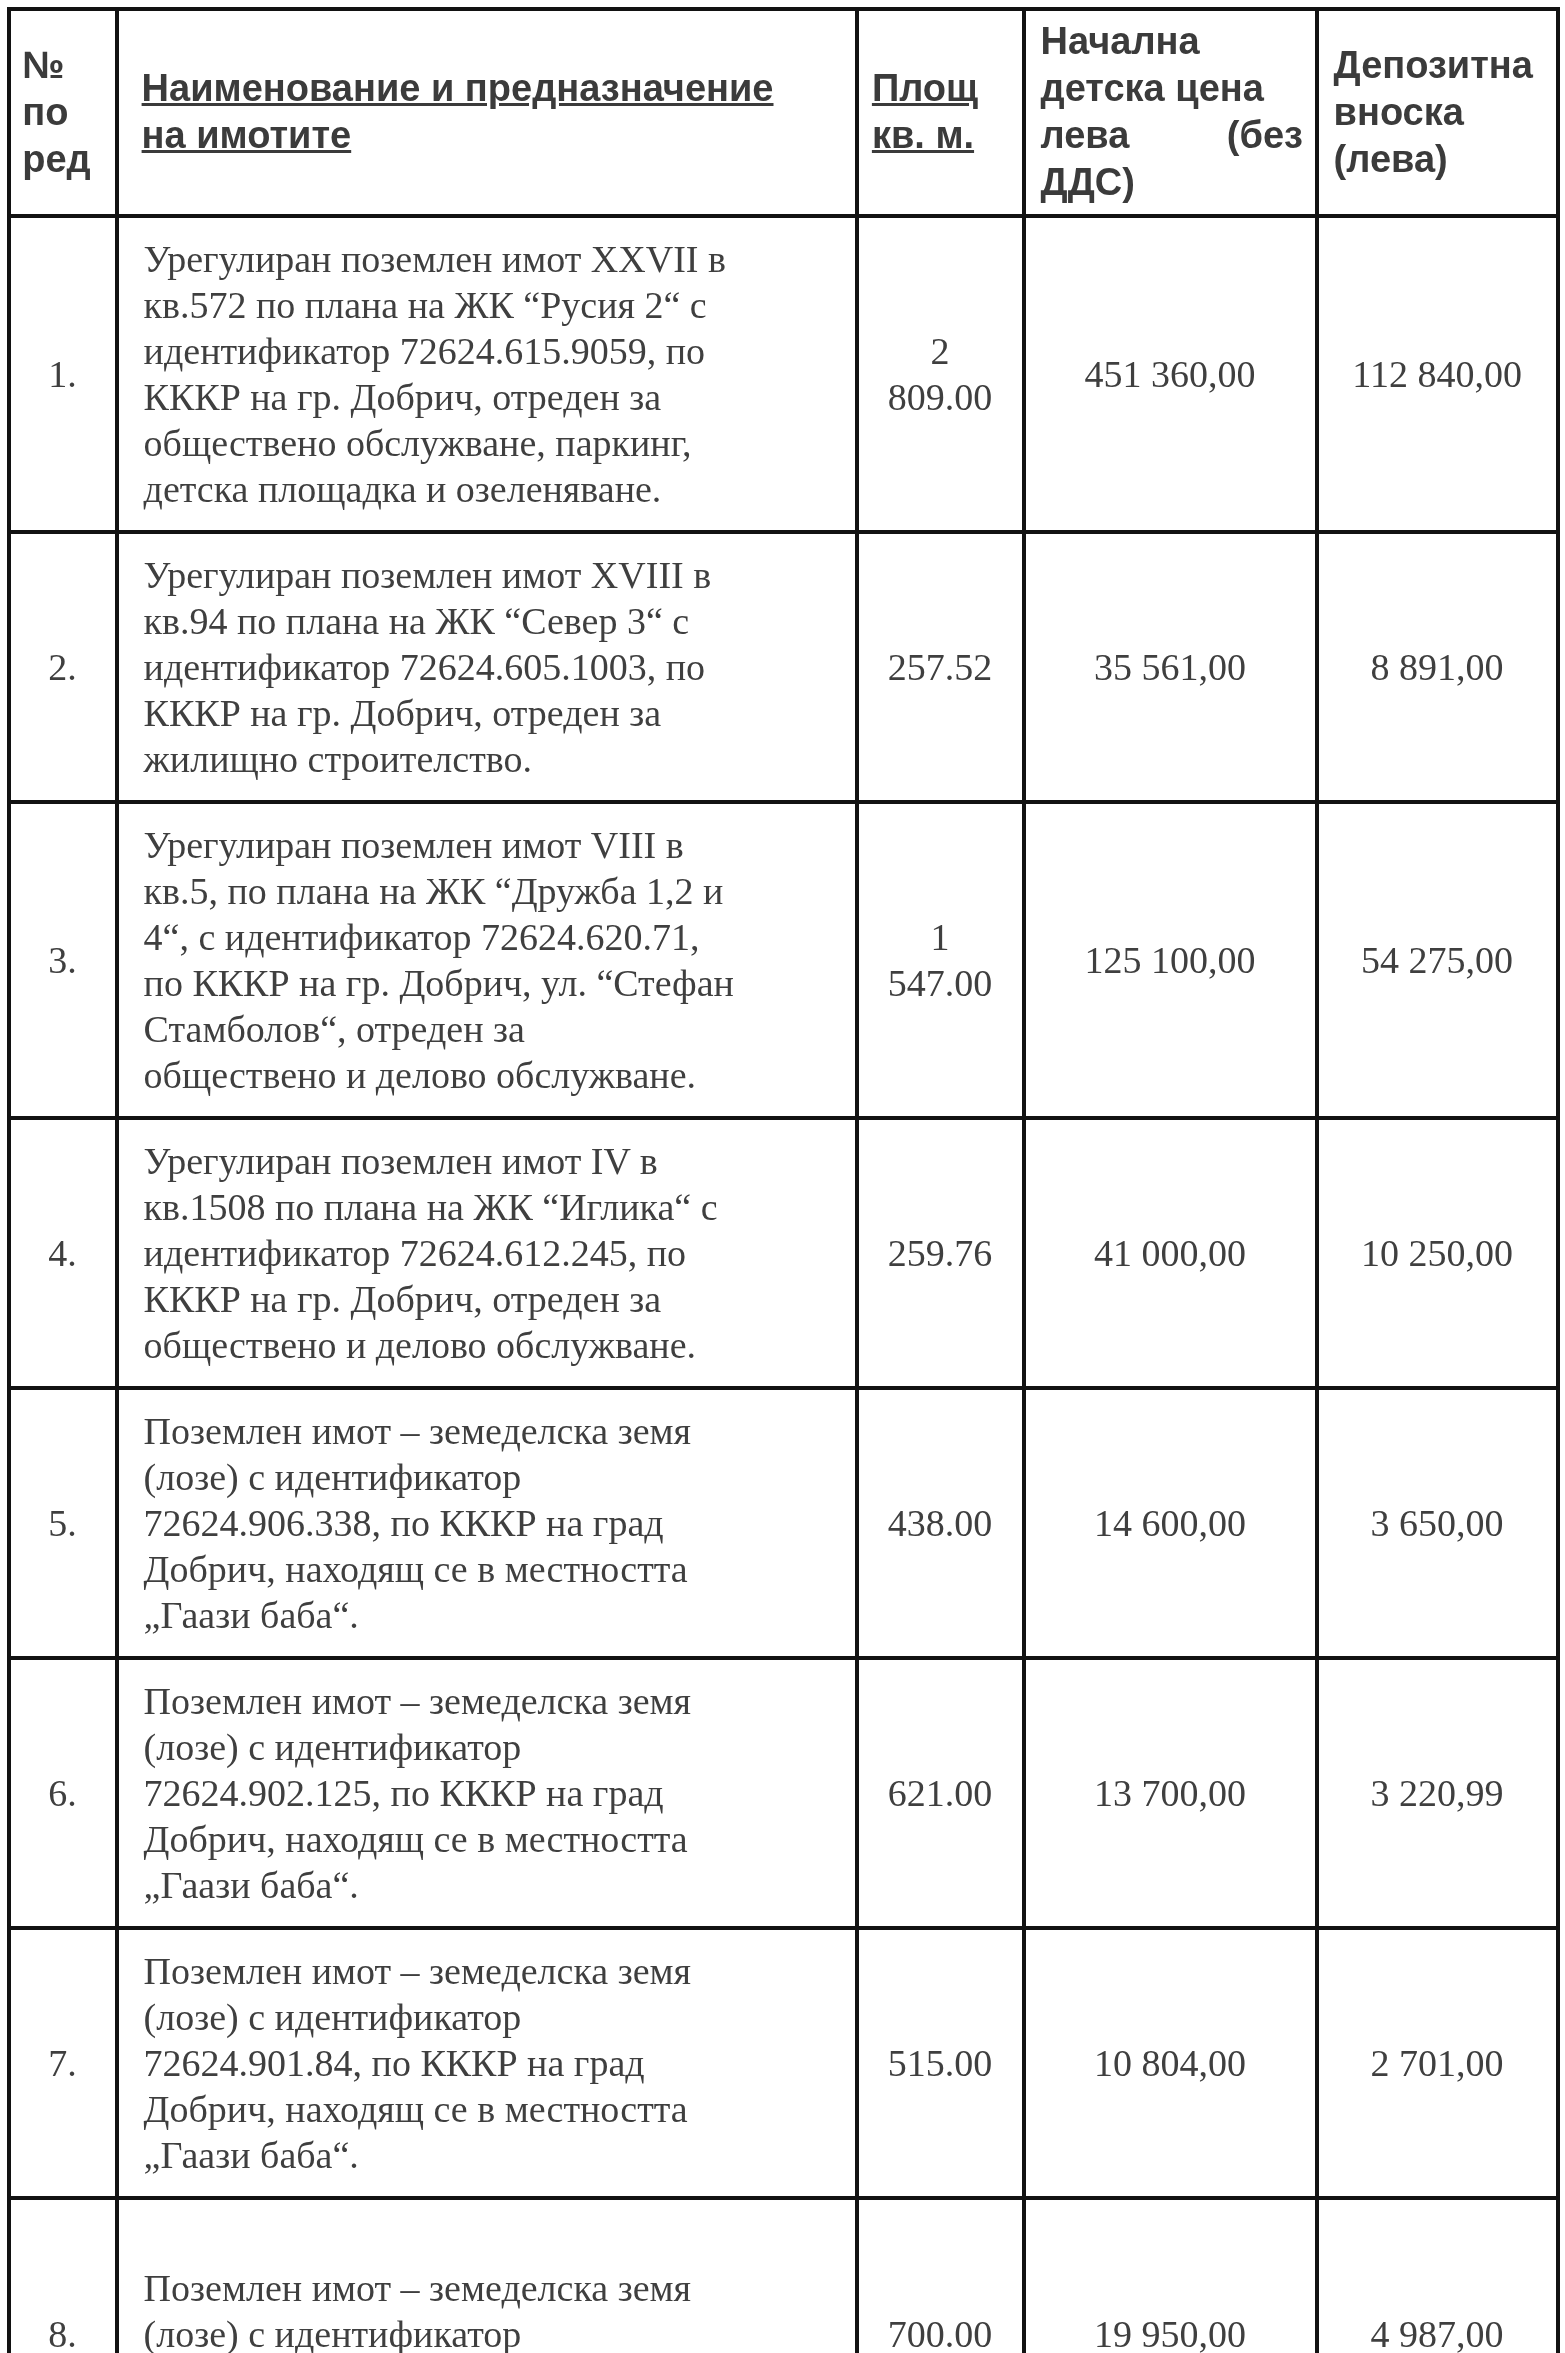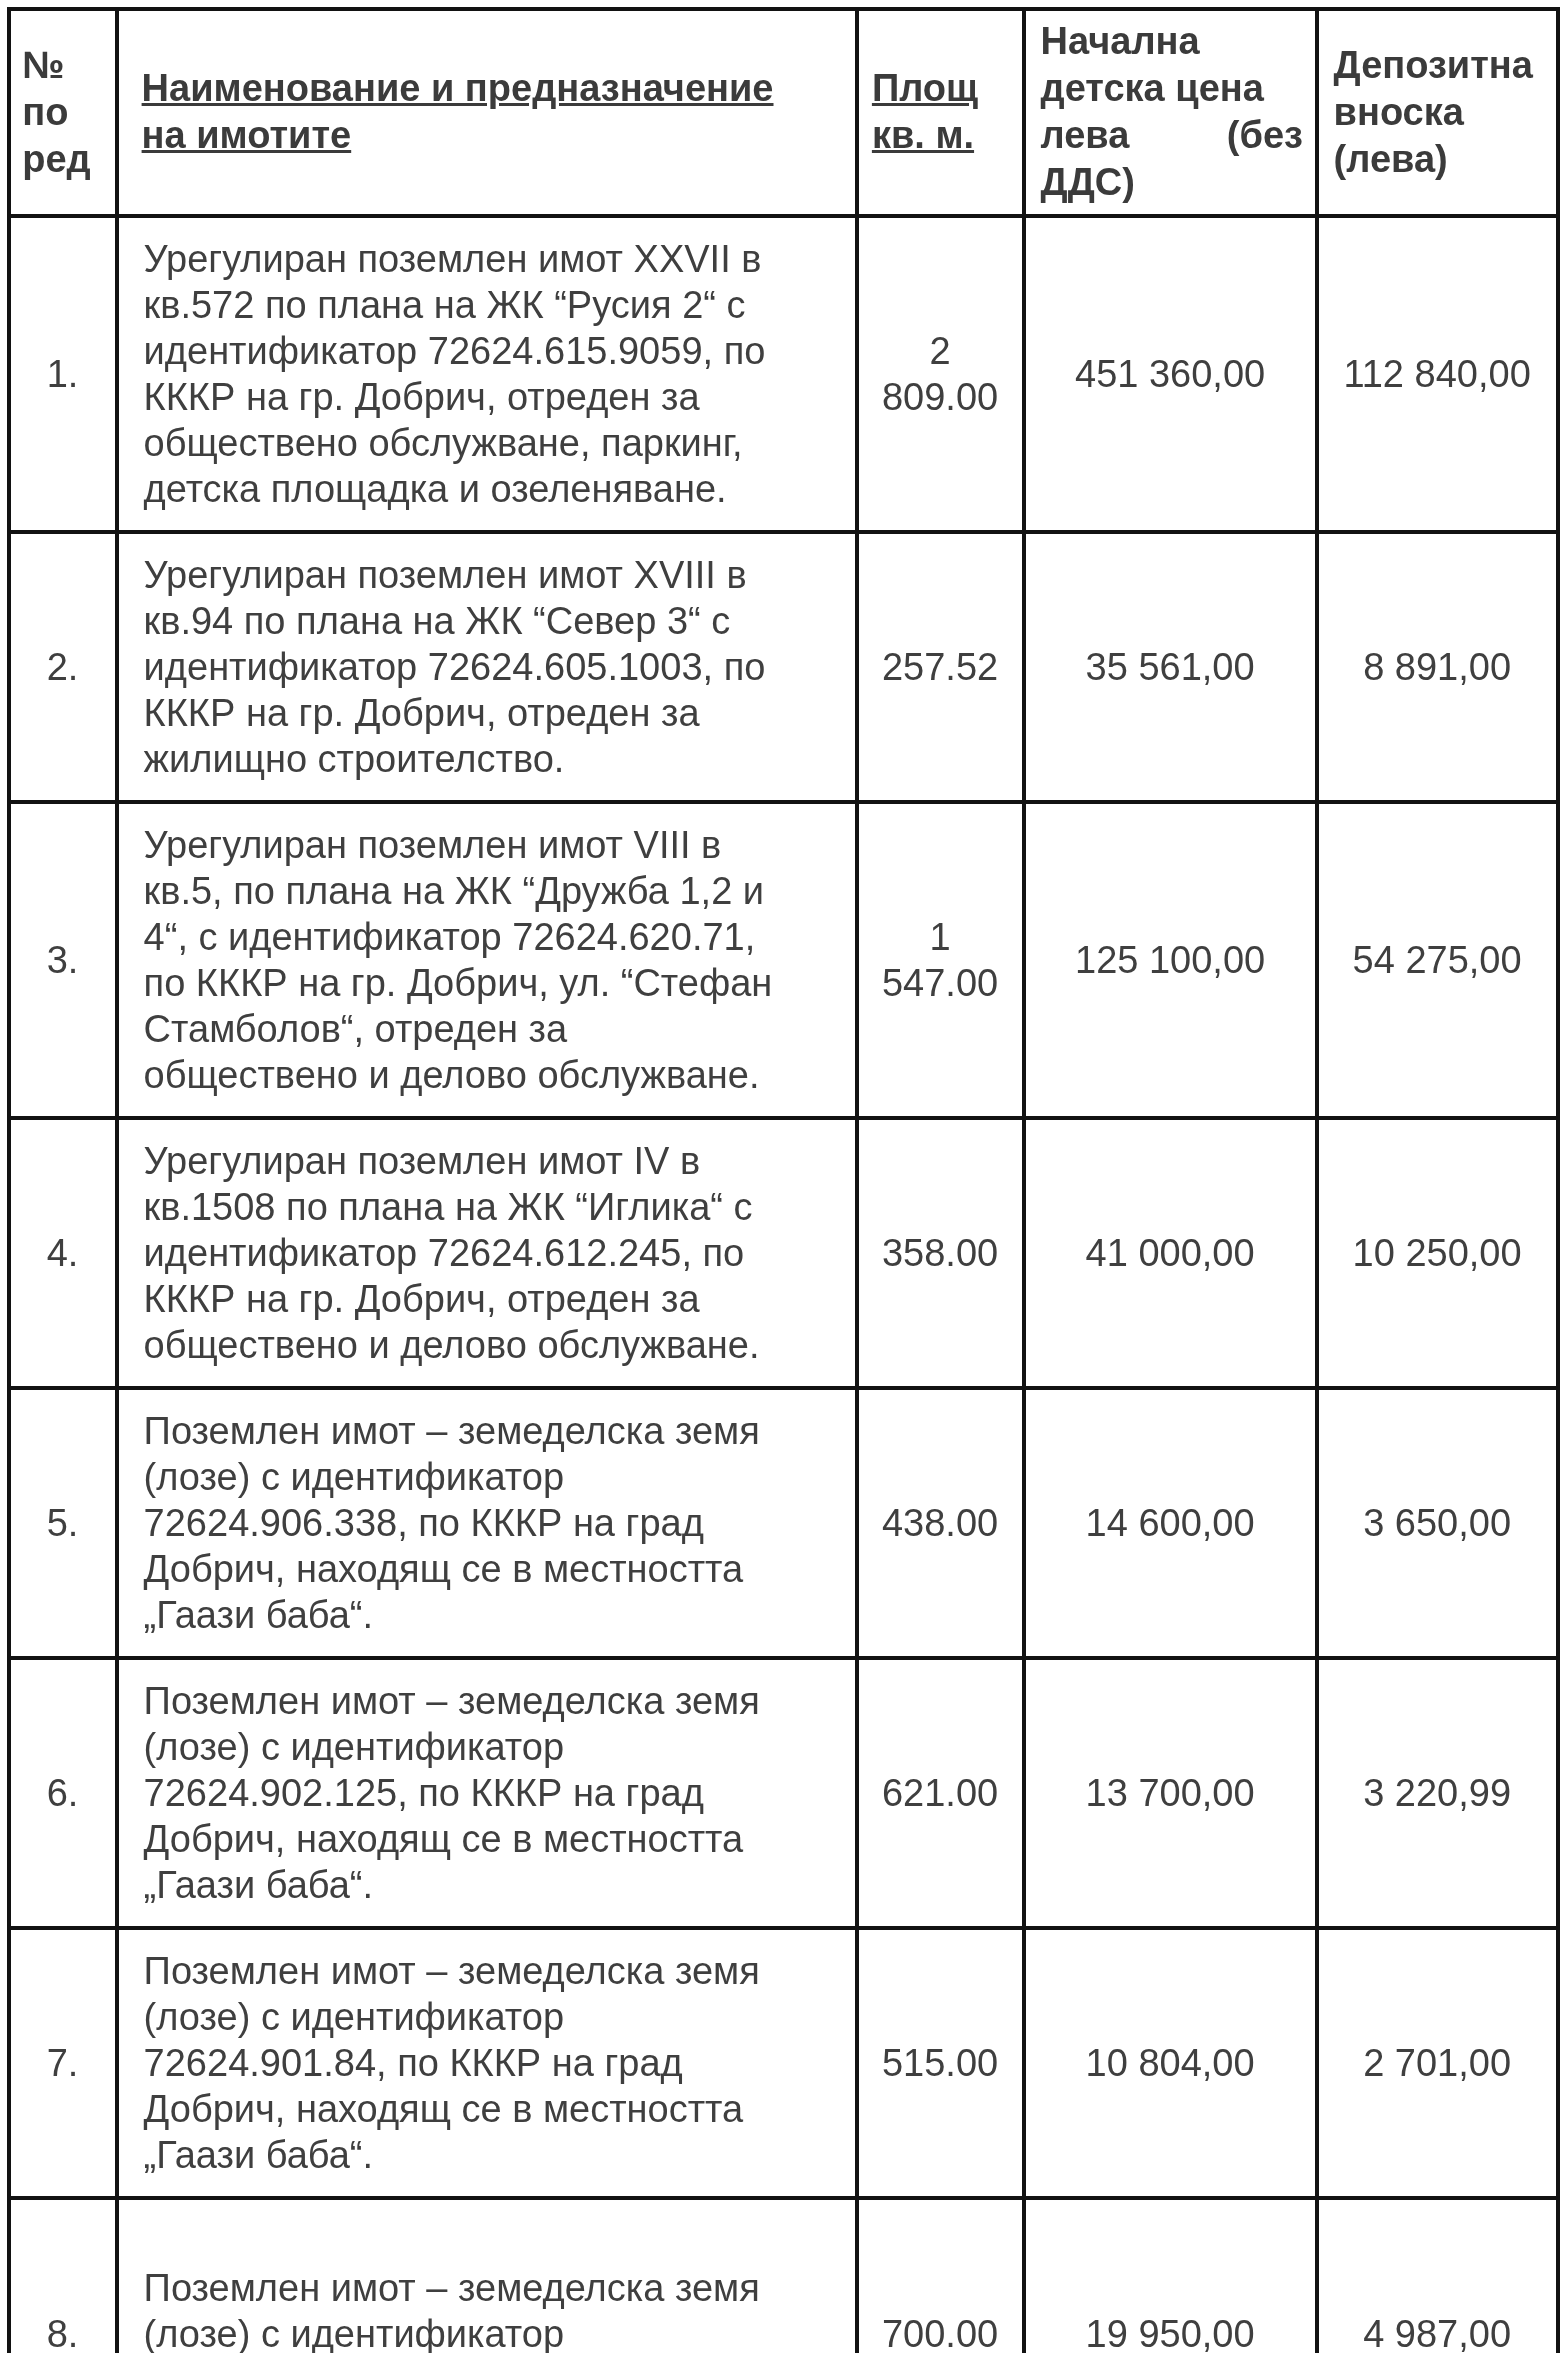--- a/index.html
+++ b/index.html
@@ -51,20 +51,21 @@
   .h-num  { padding-left: 11.6px; }
   .h-name { padding-left: 23px; text-decoration: underline; }
   .h-area { padding-left: 13.3px; text-decoration: underline; }
   .h-price { padding-left: 15px; padding-right: 11.6px; }
   .h-dep  { padding-left: 15px; padding-right: 3.3px; }
   .spread { display: flex; justify-content: space-between; gap: 26px; }
 
   td {
     font-size: 38px;
     line-height: 46px;
+    font-family: Liberation Serif, serif;
   }
   td.num-cell  { text-align: center; }
   td.desc-cell { padding: 18px 30px 18px 25px; white-space: pre-line; }
   td.val-cell  { text-align: center; white-space: pre-line; }
 </style>
 </head>
 <body>
 
 <div class="page">
   <table class="props">
@@ -148,21 +149,21 @@
         <td class="val-cell">54 275,00</td>
       </tr>
 
       <tr class="r4">
         <td class="num-cell">4.</td>
         <td class="desc-cell">Урегулиран поземлен имот IV в
 кв.1508 по плана на ЖК “Иглика“ с
 идентификатор 72624.612.245, по
 КККР на гр. Добрич, отреден за
 обществено и делово обслужване.</td>
-        <td class="val-cell">358.00</td>
+        <td class="val-cell">259.76</td>
         <td class="val-cell">41 000,00</td>
         <td class="val-cell">10 250,00</td>
       </tr>
 
       <tr class="r5">
         <td class="num-cell">5.</td>
         <td class="desc-cell">Поземлен имот – земеделска земя
 (лозе) с идентификатор
 72624.906.338, по КККР на град
 Добрич, находящ се в местността

